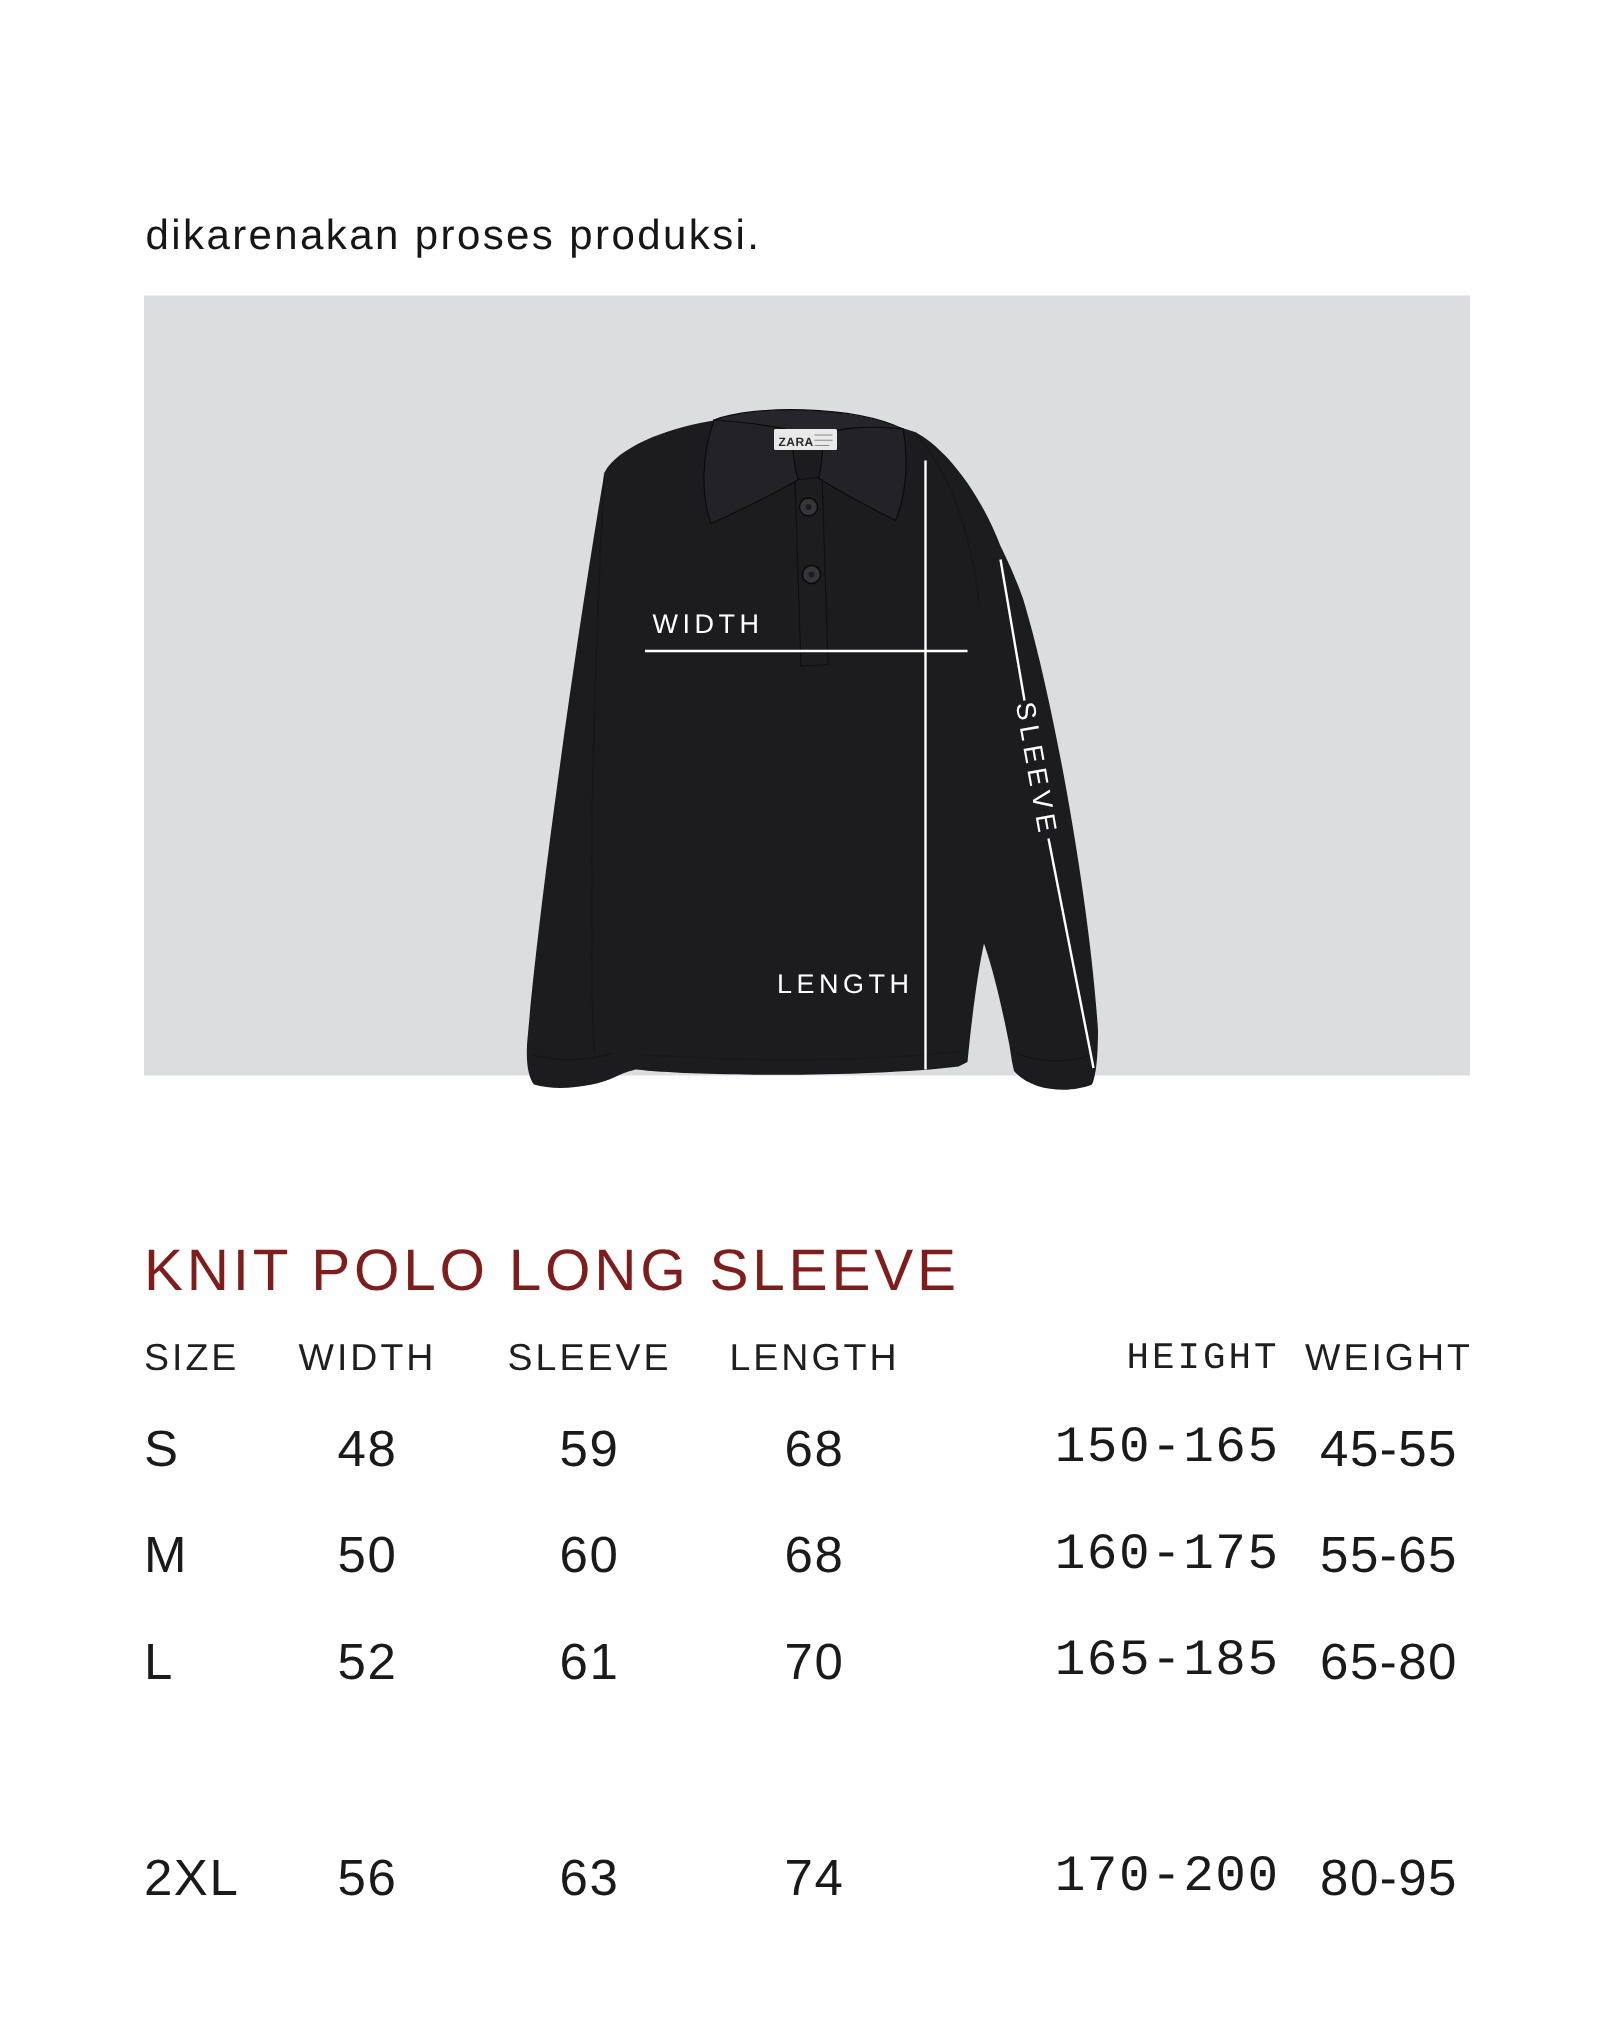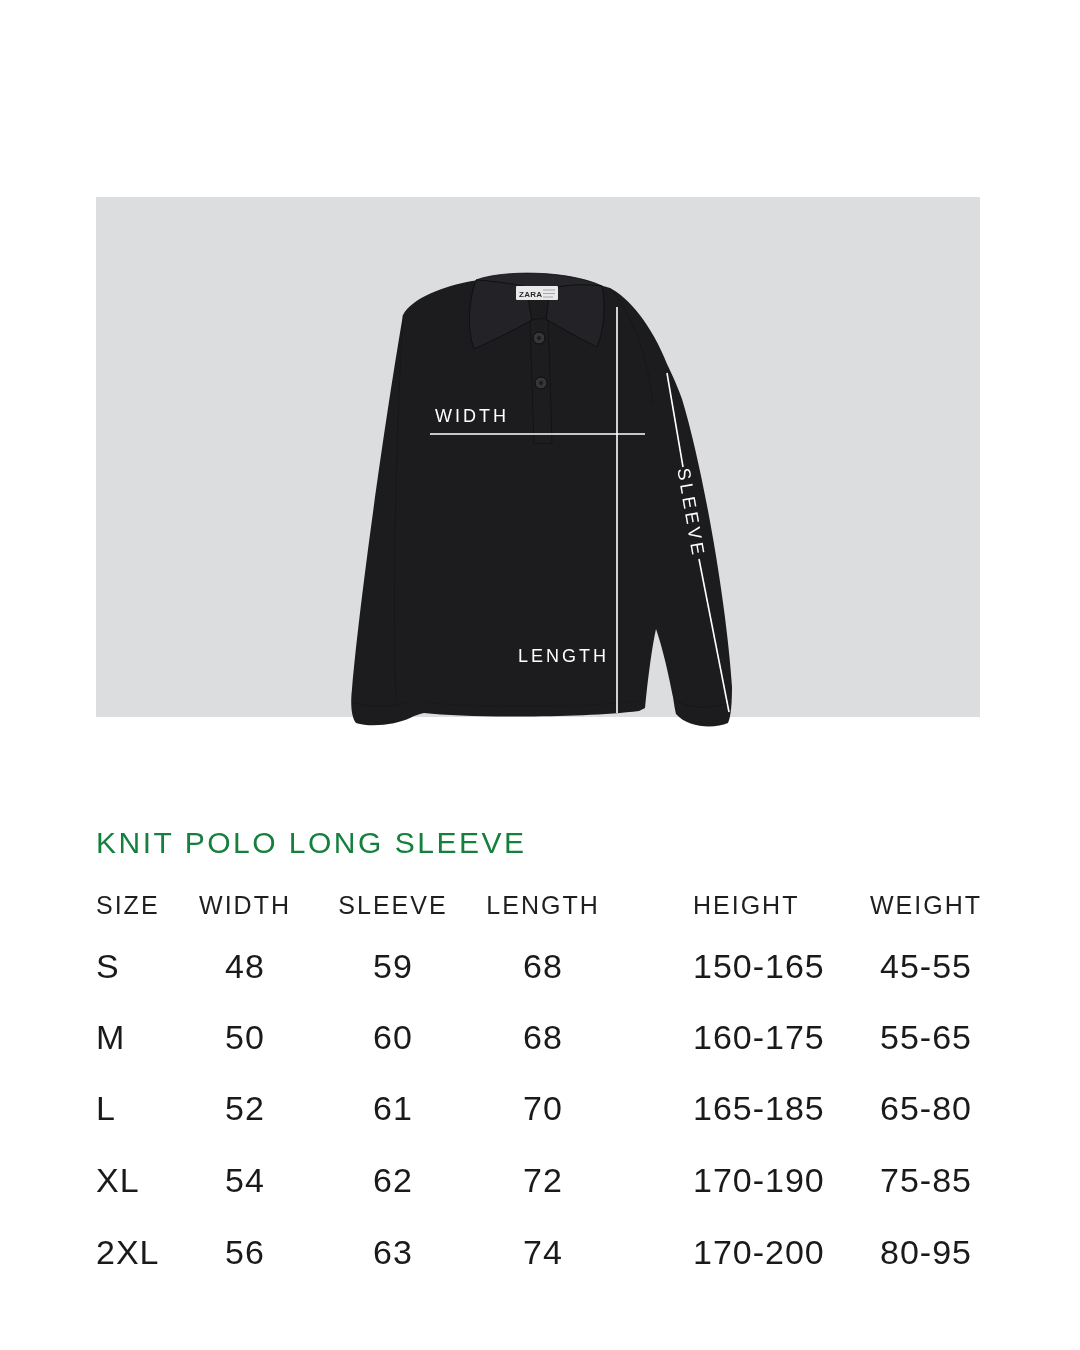--- a/index.html
+++ b/index.html
@@ -35,23 +35,23 @@
     position: absolute;
     left: 96px; top: 197px;
     width: 884px; height: 520px;
     background: #dcdddf;
   }
   .photo-panel svg { display: block; }
 
   .product-title {
     position: absolute;
     left: 96px; top: 826px;
-    font-size: 30px;
+    font-size: 39px;
     letter-spacing: 2.5px;
-    color: #15803d;
+    color: #7f1d1d;
     white-space: nowrap;
   }
 
   .thead span, .trow span {
     position: absolute;
     display: block;
     white-space: nowrap;
   }
   .thead {
     position: absolute;
@@ -74,28 +74,29 @@
   .trow.r0 { top: 948px; }
   .trow.r1 { top: 1019px; }
   .trow.r2 { top: 1090px; }
   .trow.r3 { top: 1162px; }
   .trow.r4 { top: 1234px; padding-left: 15px; }
 
   .c-size   { left: 96px;  width: 110px; text-align: left; }
   .c-width  { left: 185px; width: 120px; text-align: center; }
   .c-sleeve { left: 330px; width: 126px; text-align: center; }
   .c-length { left: 480px; width: 126px; text-align: center; }
-  .c-height { left: 693px; width: 160px; text-align: left; }
+  .c-height { left: 693px; width: 160px; text-align: right; font-family: Liberation Mono, monospace; }
   .c-weight { left: 846px; width: 160px; text-align: center; }
 </style>
 </head>
 <body>
 
 <div class="canvas">
 
+  <div class="tol-line l2">dikarenakan proses produksi.</div>
 
   <div class="photo-panel">
     <svg width="884" height="584" viewBox="0 0 884 584">
 
       <path fill="#1c1c1e" d="
         M 376 84
         C 348 89, 316 101, 307 118
         C 287 235, 263 410, 256 492
         C 254 510, 256 521, 260 526
         C 276 531, 302 527, 314 521
@@ -186,28 +187,20 @@
     <span class="c-weight">55-65</span>
   </div>
   <div class="trow r2">
     <span class="c-size">L</span>
     <span class="c-width">52</span>
     <span class="c-sleeve">61</span>
     <span class="c-length">70</span>
     <span class="c-height">165-185</span>
     <span class="c-weight">65-80</span>
   </div>
-  <div class="trow r3">
-    <span class="c-size">XL</span>
-    <span class="c-width">54</span>
-    <span class="c-sleeve">62</span>
-    <span class="c-length">72</span>
-    <span class="c-height">170-190</span>
-    <span class="c-weight">75-85</span>
-  </div>
   <div class="trow r4">
     <span class="c-size">2XL</span>
     <span class="c-width">56</span>
     <span class="c-sleeve">63</span>
     <span class="c-length">74</span>
     <span class="c-height">170-200</span>
     <span class="c-weight">80-95</span>
   </div>
 
 </div>

